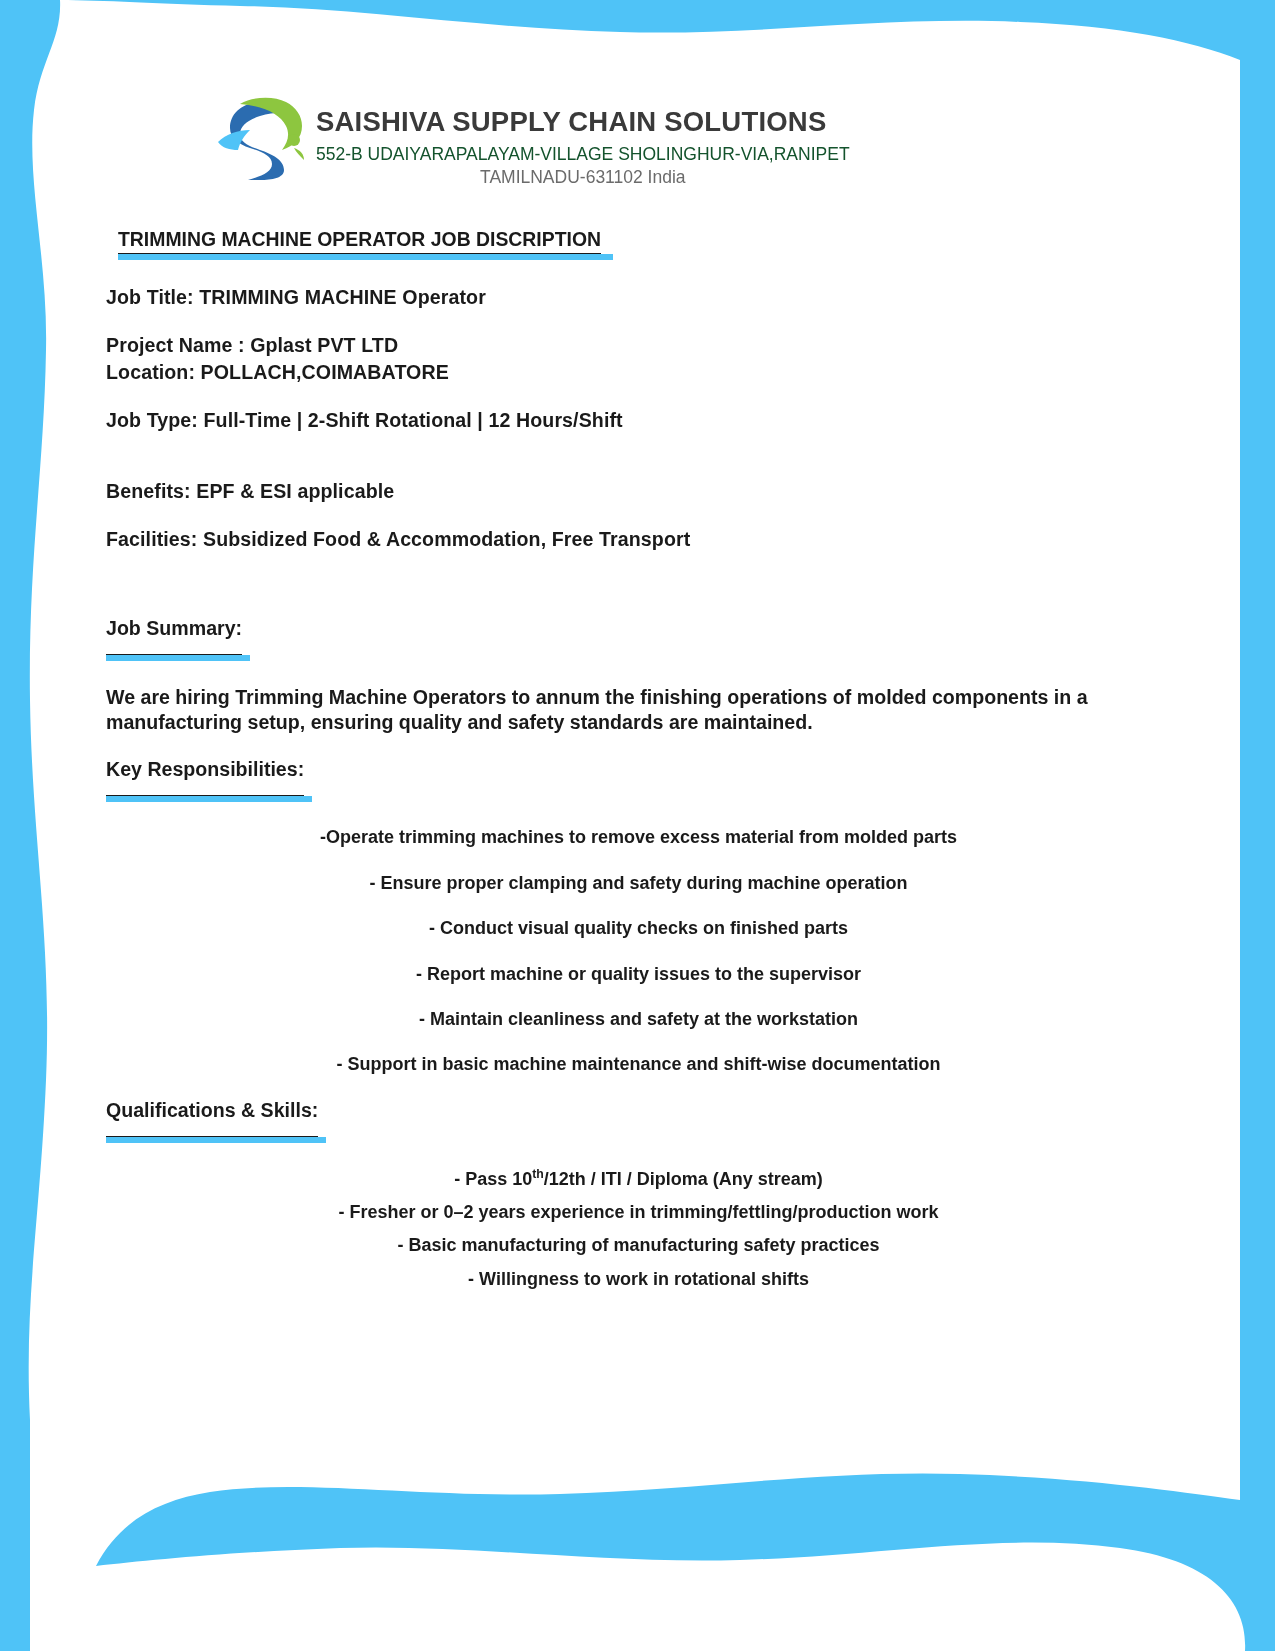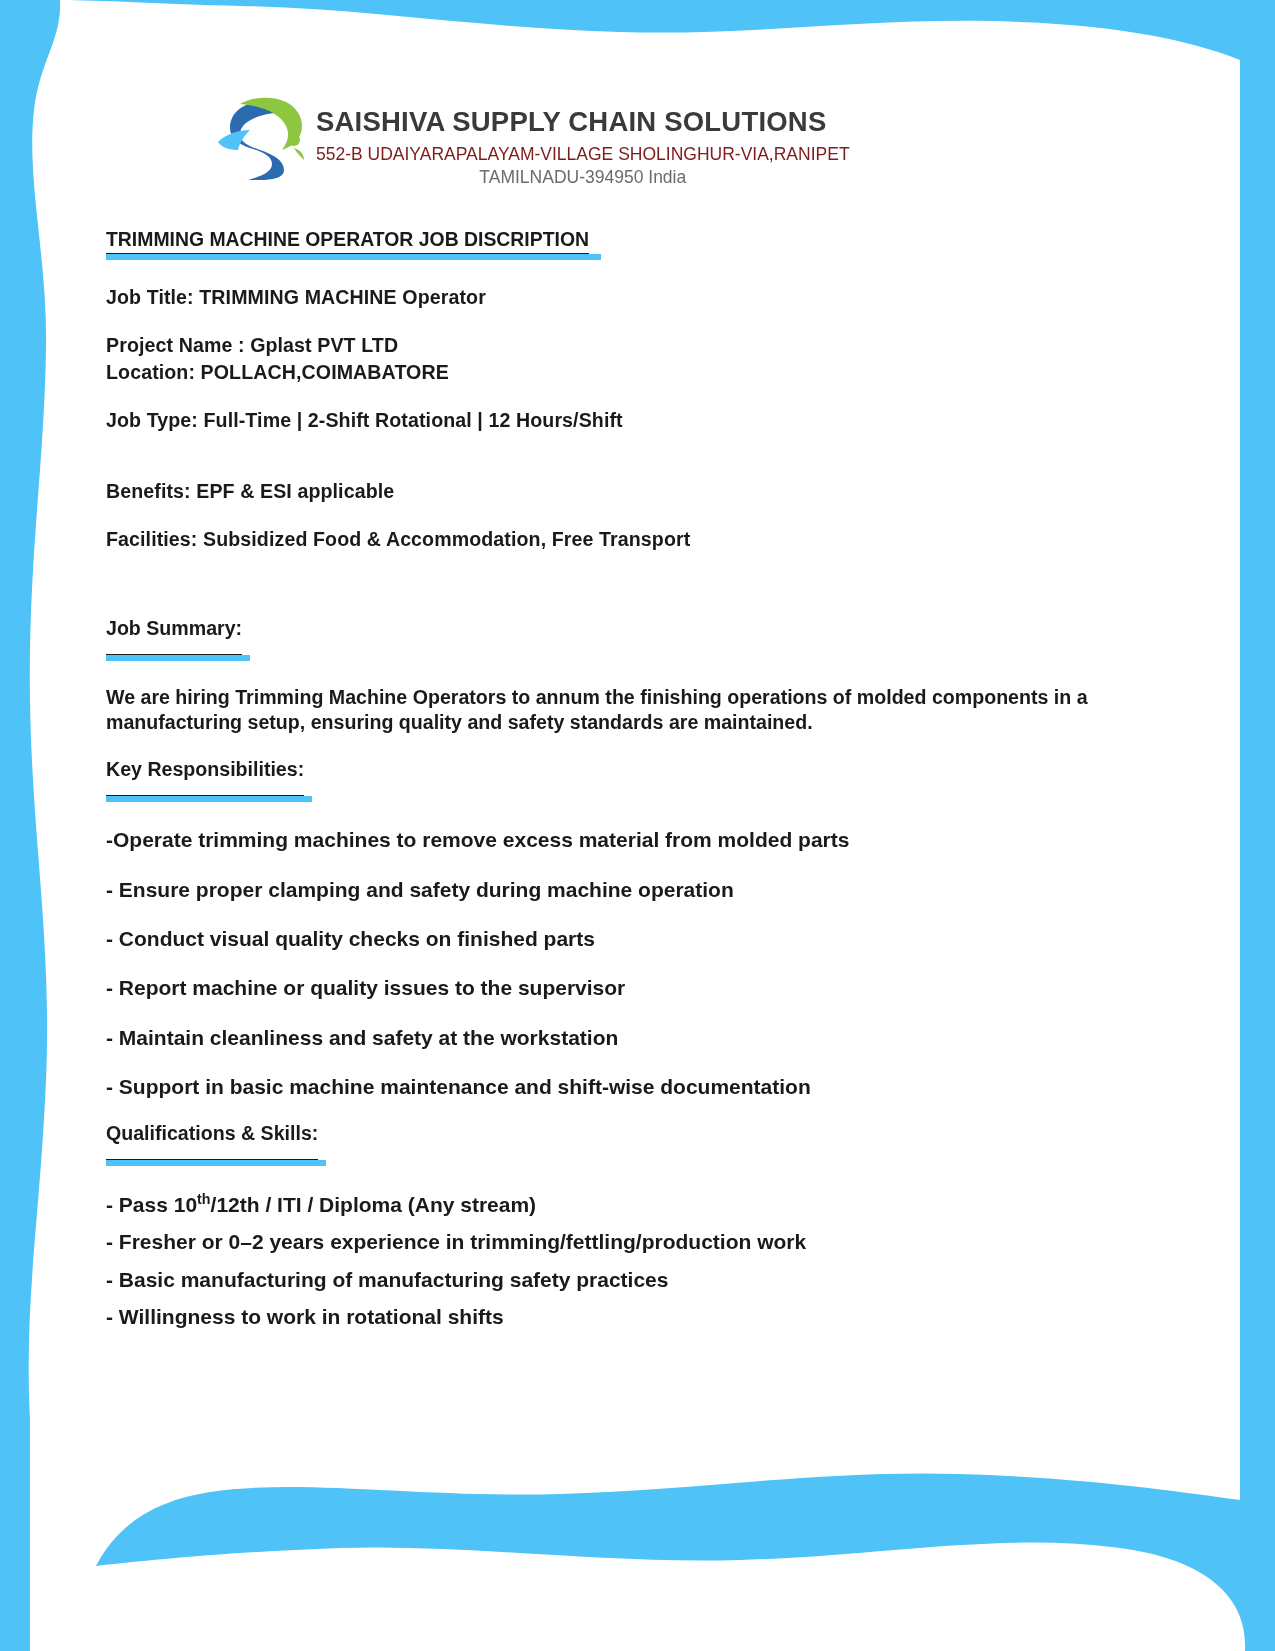--- a/index.html
+++ b/index.html
@@ -59,21 +59,21 @@
   .company-name {
     font-size: 27.5px;
     font-weight: bold;
     color: #3A3A3A;
     letter-spacing: 0.2px;
     white-space: nowrap;
     line-height: 1.15;
   }
   .company-addr1 {
     font-size: 17.5px;
-    color: #7f1d1d;
+    color: #14532d;
     margin-top: 6px;
     white-space: nowrap;
   }
   .company-addr2 {
     font-size: 17.5px;
     color: #6b6b6b;
     margin-top: 2px;
     text-align: center;
   }
 
@@ -91,20 +91,21 @@
     letter-spacing: 0.1px;
     line-height: 1.35;
   }
   .title-line {
     font-size: 19.4px;
     font-weight: bold;
     display: inline-block;
     position: relative;
     padding-bottom: 2px;
     border-bottom: 1.5px solid #1a1a1a;
+    margin-left: 12px;
   }
   .hl {
     position: relative;
     display: inline-block;
   }
   .hl::after {
     content: "";
     position: absolute;
     left: 0;
     right: 0;
@@ -136,23 +137,24 @@
   .gap-md { height: 22px; }
   .gap-sm { height: 10px; }
   .gap-xl { height: 64px; }
   .para {
     font-size: 19.6px;
     font-weight: bold;
     line-height: 1.32;
   }
   sup { font-size: 0.68em; }
   .bullet {
-    font-size: 21px;
+    font-size: 18px;
     font-weight: bold;
     line-height: 1.3;
+    text-align: center;
   }
 </style>
 </head>
 <body>
 
 <div class="page-bg"></div>
 
 <div class="paper">
   <svg width="1275" height="1651" viewBox="0 0 1275 1651" xmlns="http://www.w3.org/2000/svg">
     <path d="M 60 0 C 62 40 40 60 34 110 C 26 180 48 260 46 350 C 44 470 28 560 30 700 C 32 840 52 940 46 1080 C 40 1220 24 1300 30 1420 L 30 1651 L 1245 1651 C 1248 1600 1210 1560 1120 1548 C 1000 1532 880 1556 740 1560 C 600 1564 470 1544 340 1548 C 230 1552 150 1560 96 1566 L 96 1566 C 120 1520 160 1500 210 1492 C 300 1478 420 1498 560 1494 C 700 1490 820 1470 960 1474 C 1090 1478 1180 1492 1240 1500 L 1240 60 C 1190 40 1120 26 1020 22 C 880 16 760 36 620 32 C 480 28 360 8 240 6 C 160 4 100 0 60 0 Z" fill="#FFFFFF"></path>
@@ -167,21 +169,21 @@
         <path d="M20 36 C20 20 34 10 52 10 C70 10 82 16 86 22 C76 20 62 20 50 24 C38 28 30 34 30 42 C30 50 38 54 50 58 C62 62 74 68 74 78 C74 86 62 88 50 88 L38 88 C52 84 62 80 62 72 C62 64 52 60 40 56 C28 52 20 46 20 36 Z" fill="#2B6CB0"></path>
         <path d="M30 12 C44 4 64 4 76 10 C86 15 92 24 92 34 C92 46 84 54 72 58 C78 50 80 42 76 34 C70 22 54 14 30 12 Z" fill="#8DC63F"></path>
         <path d="M8 50 C16 42 28 38 40 38 C34 44 30 50 28 58 C20 58 12 56 8 50 Z" fill="#4FC3F7"></path>
         <circle cx="84" cy="48" r="6" fill="#8DC63F"></circle>
         <path d="M84 56 C90 58 94 62 94 68 C90 64 86 60 84 56 Z" fill="#8DC63F"></path>
       </svg>
     </div>
     <div class="header-text">
       <div class="company-name">SAISHIVA SUPPLY CHAIN SOLUTIONS</div>
       <div class="company-addr1">552-B UDAIYARAPALAYAM-VILLAGE SHOLINGHUR-VIA,RANIPET</div>
-      <div class="company-addr2">TAMILNADU-394950 India</div>
+      <div class="company-addr2">TAMILNADU-631102 India</div>
     </div>
   </div>
 
   <div class="doc">
 
     <div>
       <span class="title-line hl hl-wide">TRIMMING MACHINE OPERATOR JOB DISCRIPTION</span>
     </div>
 
     <div class="gap-lg"></div>

